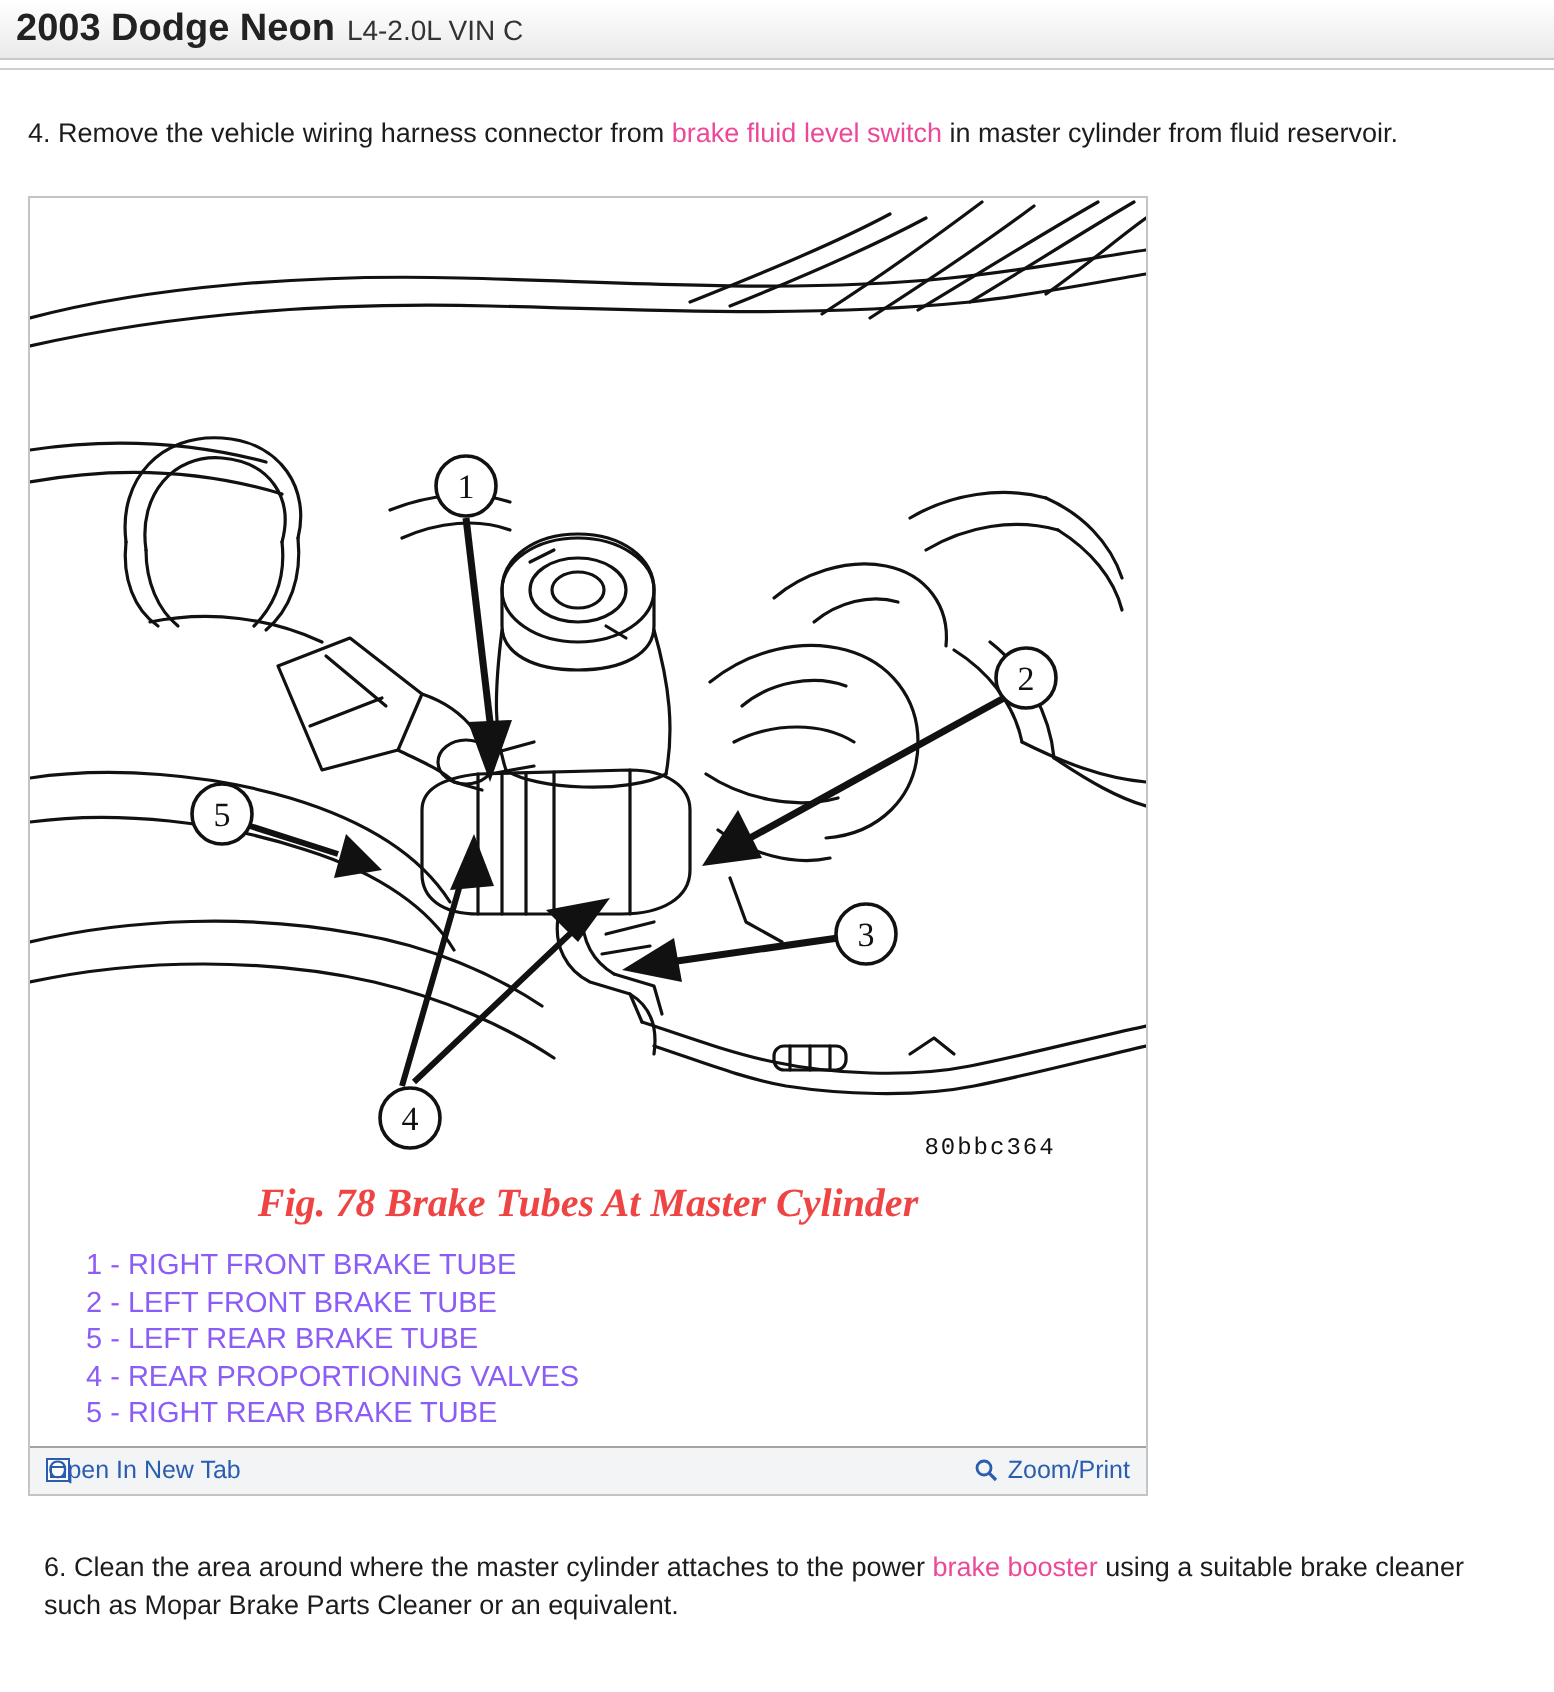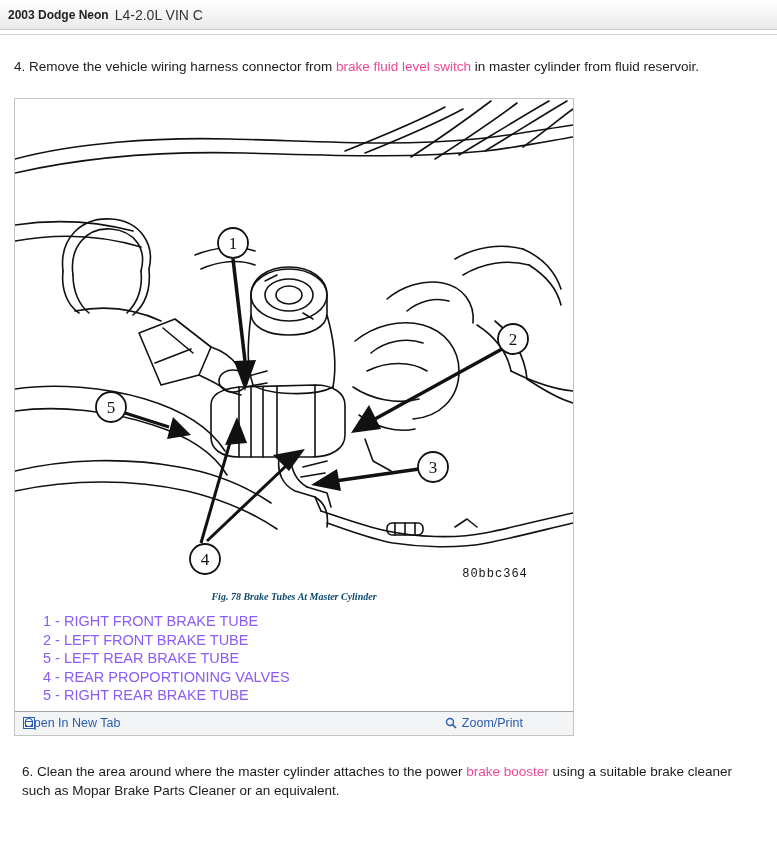--- a/index.html
+++ b/index.html
@@ -20,21 +20,21 @@
   .header {
     height: 30px;
     background: linear-gradient(to bottom, #ffffff 0%, #f4f4f4 55%, #e9e9e9 100%);
     border-bottom: 1px solid #c9c9c9;
     display: flex;
     align-items: center;
     padding-left: 8px;
     box-sizing: border-box;
   }
   .veh-year-make {
-    font-size: 12px;
+    font-size: 19px;
     font-weight: bold;
     color: #222222;
     letter-spacing: 0px;
   }
   .veh-engine {
     font-size: 14px;
     color: #333333;
     margin-left: 6px;
   }
   .header-rule {
@@ -79,22 +79,22 @@
     height: 490px;
     background: #ffffff;
     overflow: hidden;
   }
   .figure-image svg { display: block; }
 
   .fig-caption {
     text-align: center;
     font-style: italic;
     font-weight: bold;
-    font-size: 10px;
-    color: #0c4a6e;
+    font-size: 20px;
+    color: #ef4444;
     font-family: "Liberation Serif", serif;
     margin-top: 2px;
   }
   .fig-legend {
     margin: 10px 0 6px 28px;
     font-family: "Liberation Sans", sans-serif;
     font-size: 14.5px;
     line-height: 18.5px;
     color: #8b5cf6;
   }
@@ -111,21 +111,21 @@
     box-sizing: border-box;
     font-size: 12.5px;
   }
   .footer-item {
     display: flex;
     align-items: center;
     gap: 5px;
     color: #2a5db0;
     cursor: pointer;
   }
-  .footer-right { margin-right: 42px; }
+  .footer-right { }
 
   
   .steps {
     margin-top: 26px;
     padding-left: 10px;
     padding-right: 16px;
   }
   .steps p {
     margin: 0 0 0 0;
     font-size: 13.5px;

